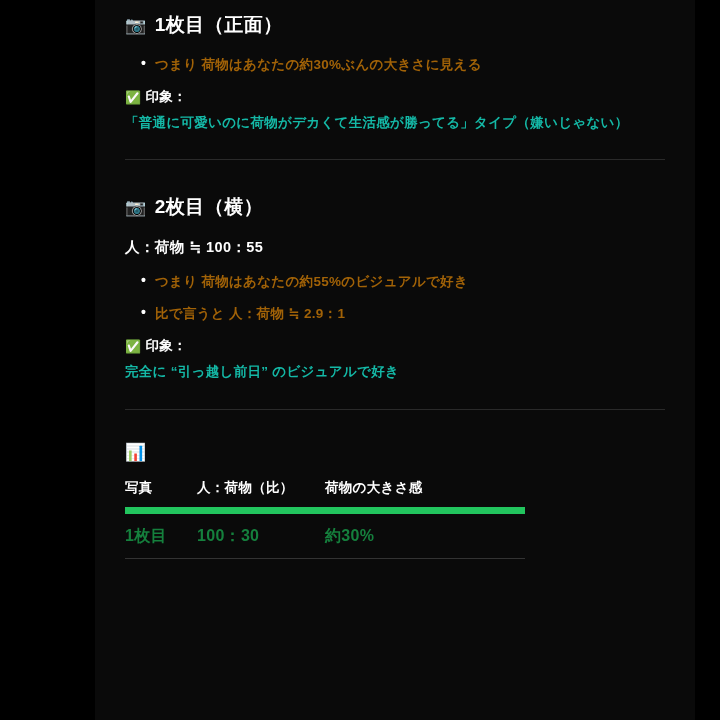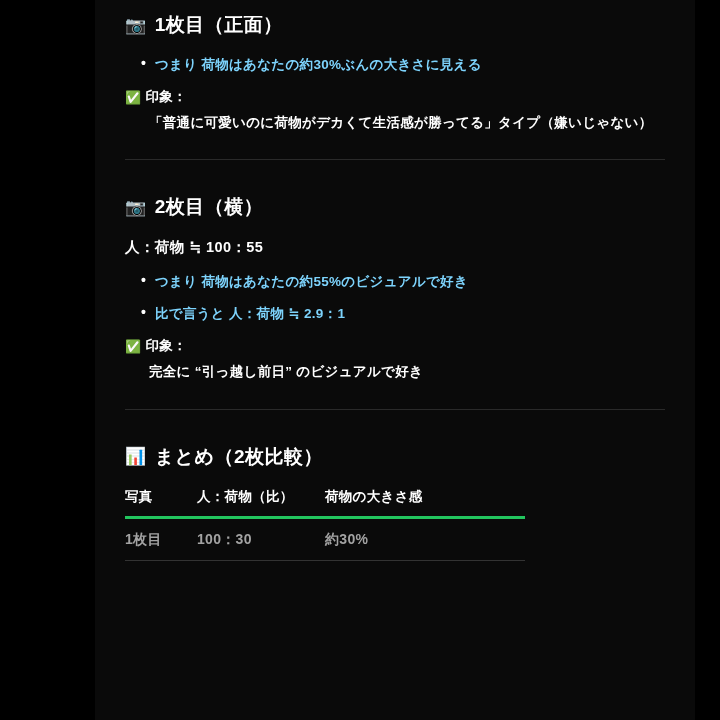--- a/index.html
+++ b/index.html
@@ -72,21 +72,21 @@
   }
   ul.bullets {
     list-style: none;
     margin: 0 0 14px 0;
     padding: 0;
   }
   ul.bullets li {
     position: relative;
     font-size: 13.5px;
     font-weight: bold;
-    color: #7dd3fc;
+    color: #a16207;
     margin: 0 0 14px 0;
     padding-left: 44px;
     letter-spacing: 0.3px;
   }
   ul.bullets li::before {
     content: "•";
     position: absolute;
     left: 30px;
     top: -1px;
     font-size: 14px;
@@ -105,49 +105,48 @@
     letter-spacing: 0.3px;
   }
   .impression .imp-title .check {
     color: #2ecc40;
     margin-right: 4px;
     font-size: 13px;
   }
   .impression .imp-body {
     font-size: 13.5px;
     font-weight: bold;
-    color: #ffffff;
+    color: #14b8a6;
     letter-spacing: 0.3px;
     line-height: 1.5;
-    margin-left: 24px;
   }
   .divider {
     border: none;
     border-top: 1px solid #2a2a2a;
     margin: 26px 14px 22px 14px;
   }
   table.summary {
     margin: 6px 0 0 14px;
     border-collapse: collapse;
     width: 400px;
   }
   table.summary th {
     text-align: left;
     font-size: 13.5px;
     font-weight: bold;
     color: #ffffff;
     padding: 0 0 10px 0;
-    border-bottom: 3px solid #22c55e;
+    border-bottom: 7px solid #22c55e;
     letter-spacing: 0.3px;
   }
   table.summary td {
     text-align: left;
-    font-size: 14px;
-    font-weight: bold;
-    color: #a3a3a3;
+    font-size: 16px;
+    font-weight: bold;
+    color: #15803d;
     padding: 12px 0 11px 0;
     border-bottom: 1px solid #333333;
     letter-spacing: 0.3px;
   }
   table.summary th.c0, table.summary td.c0 { width: 72px; }
   table.summary th.c1, table.summary td.c1 { width: 128px; }
   table.summary th.c2, table.summary td.c2 { width: 200px; }
 </style>
 </head>
 <body>
@@ -194,21 +193,20 @@
         </div>
         <div class="imp-body">完全に “引っ越し前日” のビジュアルで好き</div>
       </div>
     </div>
 
     <hr class="divider">
 
     <div class="section">
       <div class="sec-head">
         <span class="emoji">📊</span>
-        <span>まとめ（2枚比較）</span>
       </div>
       <table class="summary">
         <thead>
           <tr>
             <th class="c0">写真</th>
             <th class="c1">人：荷物（比）</th>
             <th class="c2">荷物の大きさ感</th>
           </tr>
         </thead>
         <tbody>

